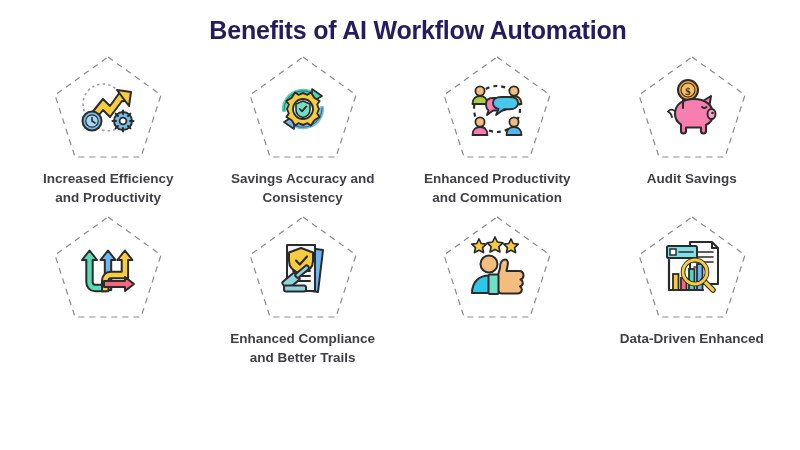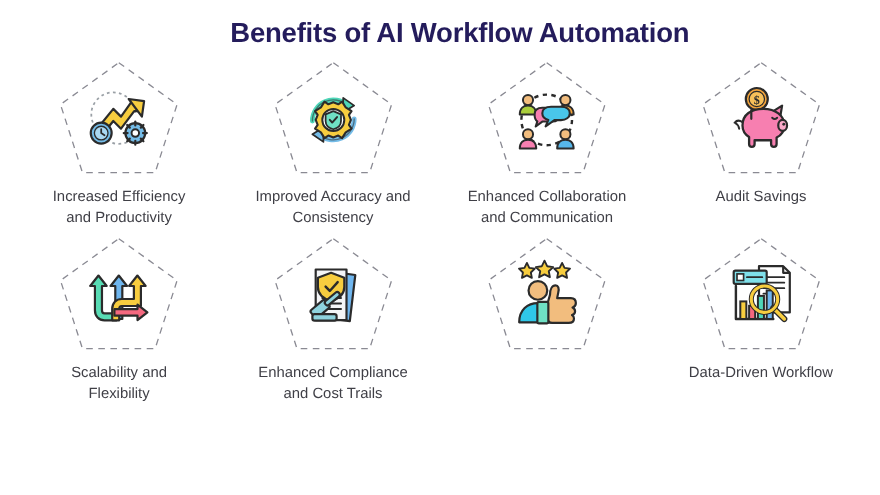--- a/index.html
+++ b/index.html
@@ -60,21 +60,21 @@
     margin-top: 4px;
   }
   .icon-holder svg { width: 70px; height: 70px; display: block; }
 
   .label {
     margin-top: 6px;
     text-align: center;
     font-size: 13.5px;
     line-height: 1.42;
     color: #3f3f46;
-    font-weight: 400;
+    font-weight: 700;
     max-width: 175px;
     white-space: pre-line;
   }
 </style>
 </head>
 <body>
 
 <div class="page">
 
   <div class="title">Benefits of AI Workflow Automation</div>
@@ -132,21 +132,21 @@
             <polygon points="26,42 16,48 26,55" fill="#74bce8" stroke="#2b2b2b" stroke-width="1.6" stroke-linejoin="round"></polygon>
             <g transform="translate(35,35)">
               <path d="M0,-16 L4.5,-14.2 L8,-16.6 L11.3,-11.3 L16.6,-8 L14.2,-4.5 L16,0 L14.2,4.5 L16.6,8 L11.3,11.3 L8,16.6 L4.5,14.2 L0,16 L-4.5,14.2 L-8,16.6 L-11.3,11.3 L-16.6,8 L-14.2,4.5 L-16,0 L-14.2,-4.5 L-16.6,-8 L-11.3,-11.3 L-8,-16.6 L-4.5,-14.2 Z" fill="#f7cd3f" stroke="#2b2b2b" stroke-width="1.9" stroke-linejoin="round"></path>
               <circle cx="0" cy="0" r="10" fill="#ffffff" stroke="#2b2b2b" stroke-width="1.8"></circle>
               <path d="M0,-8 L7,-5 L7,1 C7,5 3.5,7.6 0,8.5 C-3.5,7.6 -7,5 -7,1 L-7,-5 Z" fill="#6fe0c4" stroke="#2b2b2b" stroke-width="1.6" stroke-linejoin="round"></path>
               <path d="M-3.2,0 L-1,2.4 L3.4,-2.6" fill="none" stroke="#2b2b2b" stroke-width="1.8" stroke-linecap="round" stroke-linejoin="round"></path>
             </g>
           </svg>
         </div>
       </div>
-      <div class="label">Improved Accuracy and
+      <div class="label">Savings Accuracy and
 Consistency</div>
     </div>
 
     <div class="cell">
       <div class="pent-wrap">
         <svg class="pent-border" viewBox="0 0 118 112">
           <path d="M59 6 L112 44 L92 106 L26 106 L6 44 Z" fill="none" stroke="#8a8a93" stroke-width="1.2" stroke-dasharray="6 5" stroke-linejoin="round"></path>
         </svg>
         <div class="icon-holder">
           <svg viewBox="0 0 70 70">
@@ -171,21 +171,21 @@
               <circle cx="52" cy="48" r="4.6" fill="#f2bd7e" stroke="#2b2b2b" stroke-width="1.8"></circle>
               <path d="M44.5 61 C44.5 55.5 48 53 52 53 C56 53 59.5 55.5 59.5 61 Z" fill="#57b7ea" stroke="#2b2b2b" stroke-width="1.8" stroke-linejoin="round"></path>
             </g>
 
             <path d="M24 30 C24 26 27 24 31 24 L40 24 C44 24 47 26 47 30 C47 34 44 36.5 40 36.5 L31 36.5 L25 41 L26.5 36.3 C24.8 35.3 24 33 24 30 Z" fill="#f77fb0" stroke="#2b2b2b" stroke-width="1.9" stroke-linejoin="round"></path>
 
             <path d="M31 29 C31 25.2 34.5 23 39 23 L48 23 C52.5 23 56 25.2 56 29 C56 32.8 52.5 35.2 48 35.2 L42 35.2 L34 41 L36.5 35 C33.3 34.2 31 32 31 29 Z" fill="#49c6ea" stroke="#2b2b2b" stroke-width="1.9" stroke-linejoin="round"></path>
           </svg>
         </div>
       </div>
-      <div class="label">Enhanced Collaboration
+      <div class="label">Enhanced Productivity
 and Communication</div>
     </div>
 
     <div class="cell">
       <div class="pent-wrap">
         <svg class="pent-border" viewBox="0 0 118 112">
           <path d="M59 6 L112 44 L92 106 L26 106 L6 44 Z" fill="none" stroke="#8a8a93" stroke-width="1.2" stroke-dasharray="6 5" stroke-linejoin="round"></path>
         </svg>
         <div class="icon-holder">
           <svg viewBox="0 0 70 70">
@@ -218,22 +218,20 @@
             <path d="M33 57.2 L22 57.2 C16.8 57.2 13.3 53.4 13.3 48 L13.3 26 L9 26 L16.5 16.5 L24 26 L19.7 26 L19.7 48 C19.7 49.7 20.6 50.8 22 50.8 L33 50.8 Z" fill="#58dcb4" stroke="#2b2b2b" stroke-width="2" stroke-linejoin="round"></path>
 
             <path d="M31.8 56 L31.8 26 L27.5 26 L35 16.5 L42.5 26 L38.2 26 L38.2 56 Z" fill="#6fb6ef" stroke="#2b2b2b" stroke-width="2" stroke-linejoin="round"></path>
 
             <path d="M29 57.2 L29 47 C29 41.6 32.5 37.8 37.7 37.8 L48.7 37.8 L48.7 26 L44.4 26 L51.9 16.5 L59.4 26 L55.1 26 L55.1 44.2 L37.7 44.2 C36.3 44.2 35.4 45.3 35.4 47 L35.4 57.2 Z" fill="#f7cd3f" stroke="#2b2b2b" stroke-width="2" stroke-linejoin="round"></path>
 
             <path d="M31 47 L52 47 L52 43 L61 50 L52 57 L52 53 L31 53 Z" fill="#f4687f" stroke="#2b2b2b" stroke-width="2" stroke-linejoin="round"></path>
           </svg>
         </div>
       </div>
-      <div class="label">Scalability and
-Flexibility</div>
     </div>
 
     <div class="cell">
       <div class="pent-wrap">
         <svg class="pent-border" viewBox="0 0 118 112">
           <path d="M59 6 L112 44 L92 106 L26 106 L6 44 Z" fill="none" stroke="#8a8a93" stroke-width="1.2" stroke-dasharray="6 5" stroke-linejoin="round"></path>
         </svg>
         <div class="icon-holder">
           <svg viewBox="0 0 70 70">
             <path d="M27 12 L55 16 L50 58 L22 54 Z" fill="#6fb6ef" stroke="#2b2b2b" stroke-width="2" stroke-linejoin="round"></path>
@@ -247,21 +245,21 @@
             <path d="M28 26.5 L31.8 30.5 L39 22.5" fill="none" stroke="#2b2b2b" stroke-width="2.2" stroke-linecap="round" stroke-linejoin="round"></path>
             <g transform="rotate(-40 26 45)">
               <rect x="14" y="40" width="17" height="9" rx="2" fill="#8fd3de" stroke="#2b2b2b" stroke-width="2"></rect>
               <rect x="29" y="42.2" width="16" height="4.6" rx="2" fill="#8fd3de" stroke="#2b2b2b" stroke-width="2"></rect>
             </g>
             <rect x="16" y="51.5" width="22" height="6" rx="2" fill="#8fd3de" stroke="#2b2b2b" stroke-width="2"></rect>
           </svg>
         </div>
       </div>
       <div class="label">Enhanced Compliance
-and Cost Trails</div>
+and Better Trails</div>
     </div>
 
     <div class="cell">
       <div class="pent-wrap">
         <svg class="pent-border" viewBox="0 0 118 112">
           <path d="M59 6 L112 44 L92 106 L26 106 L6 44 Z" fill="none" stroke="#8a8a93" stroke-width="1.2" stroke-dasharray="6 5" stroke-linejoin="round"></path>
         </svg>
         <div class="icon-holder">
           <svg viewBox="0 0 70 70">
             <g>
@@ -305,17 +303,17 @@
             <rect x="24" y="44" width="5.5" height="12" fill="#f4687f" stroke="#2b2b2b" stroke-width="1.8"></rect>
             <rect x="32" y="35" width="5.5" height="21" fill="#4ed6b8" stroke="#2b2b2b" stroke-width="1.8"></rect>
             <rect x="40" y="30" width="5.5" height="26" fill="#6fb6ef" stroke="#2b2b2b" stroke-width="1.8"></rect>
             <path d="M46 46 L56 56" stroke="#2b2b2b" stroke-width="5.5" stroke-linecap="round"></path>
             <path d="M46 46 L56 56" stroke="#f7cd3f" stroke-width="3.2" stroke-linecap="round"></path>
             <circle cx="38" cy="38" r="12" fill="none" stroke="#2b2b2b" stroke-width="4.6"></circle>
             <circle cx="38" cy="38" r="12" fill="none" stroke="#f7cd3f" stroke-width="2.8"></circle>
           </svg>
         </div>
       </div>
-      <div class="label">Data-Driven Workflow</div>
+      <div class="label">Data-Driven Enhanced</div>
     </div>
 
   </div>
 </div>
 
 </body></html>

